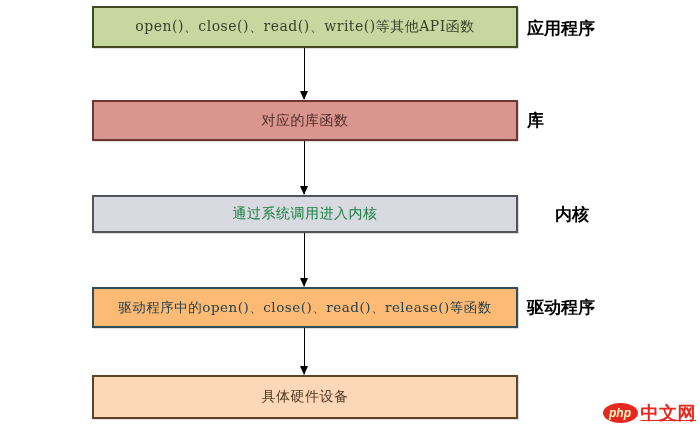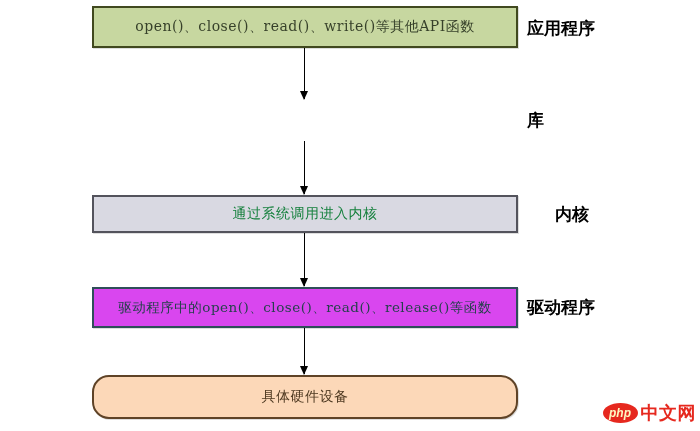--- a/index.html
+++ b/index.html
@@ -29,21 +29,21 @@
     font-family: "DejaVu Serif", "Liberation Serif", serif;
     font-size: 14px;
     color: #3a3a3a;
     letter-spacing: 0.5px;
     box-shadow: 1px 1px 0 rgba(160,160,160,0.35);
   }
   .box-1 { top: 6px;   height: 42px; }
   .box-2 { top: 100px; height: 41px; }
   .box-3 { top: 195px; height: 38px; }
   .box-4 { top: 287px; height: 41px; font-size: 13.5px; }
-  .box-5 { top: 375px; height: 44px; border-radius: 17px; }
+  .box-5 { top: 375px; height: 44px; }
 
   
   .side-label {
     position: absolute;
     left: 527px;
     width: 120px;
     display: flex;
     align-items: center;
     font-weight: bold;
     font-size: 17px;
@@ -98,45 +98,47 @@
     font-style: italic;
     font-size: 12px;
     color: #fef9c3;
     font-family: "Liberation Sans", sans-serif;
   }
   .logo-site {
     font-weight: bold;
     font-size: 18px;
     font-family: "Liberation Sans", "DejaVu Sans", sans-serif;
     letter-spacing: 0.5px;
+    text-decoration: underline;
   }
 </style>
 </head>
 <body>
 
 <div class="canvas">
 
   <div class="flow-box box-1" style="background: rgb(199, 215, 160); border-color: rgb(65, 73, 31); color: rgb(55, 65, 42);">open()、close()、read()、write()等其他API函数</div>
   <div class="side-label label-1">应用程序</div>
   <div class="flow-arrow arrow-1">
     <span class="arrow-head"></span>
   </div>
 
+  <div class="flow-box box-2" style="background: rgb(217, 150, 143); border-color: rgb(110, 53, 49); color: rgb(77, 42, 39);">对应的库函数</div>
   <div class="side-label label-2">库</div>
   <div class="flow-arrow arrow-2">
     <span class="arrow-head"></span>
   </div>
 
   <div class="flow-box box-3" style="background: rgb(217, 217, 226); border-color: rgb(83, 83, 92); color: #15803d;">通过系统调用进入内核</div>
   <div class="side-label label-3">内核</div>
   <div class="flow-arrow arrow-3">
     <span class="arrow-head"></span>
   </div>
 
-  <div class="flow-box box-4" style="background: #d946ef; border-color: rgb(47, 78, 89); color: rgb(37, 65, 76);">驱动程序中的open()、close()、read()、release()等函数</div>
+  <div class="flow-box box-4" style="background: #fdba74; border-color: rgb(47, 78, 89); color: rgb(37, 65, 76);">驱动程序中的open()、close()、read()、release()等函数</div>
   <div class="side-label label-4">驱动程序</div>
   <div class="flow-arrow arrow-4">
     <span class="arrow-head"></span>
   </div>
 
   <div class="flow-box box-5" style="background: rgb(252, 216, 184); border-color: rgb(95, 67, 39); color: rgb(79, 58, 34);">具体硬件设备</div>
 
   <div class="watermark">
     <span class="logo-ellipse" style="background: rgb(230, 40, 30);">php</span>
     <span class="logo-site" style="color: rgb(230, 40, 30);">中文网</span>

